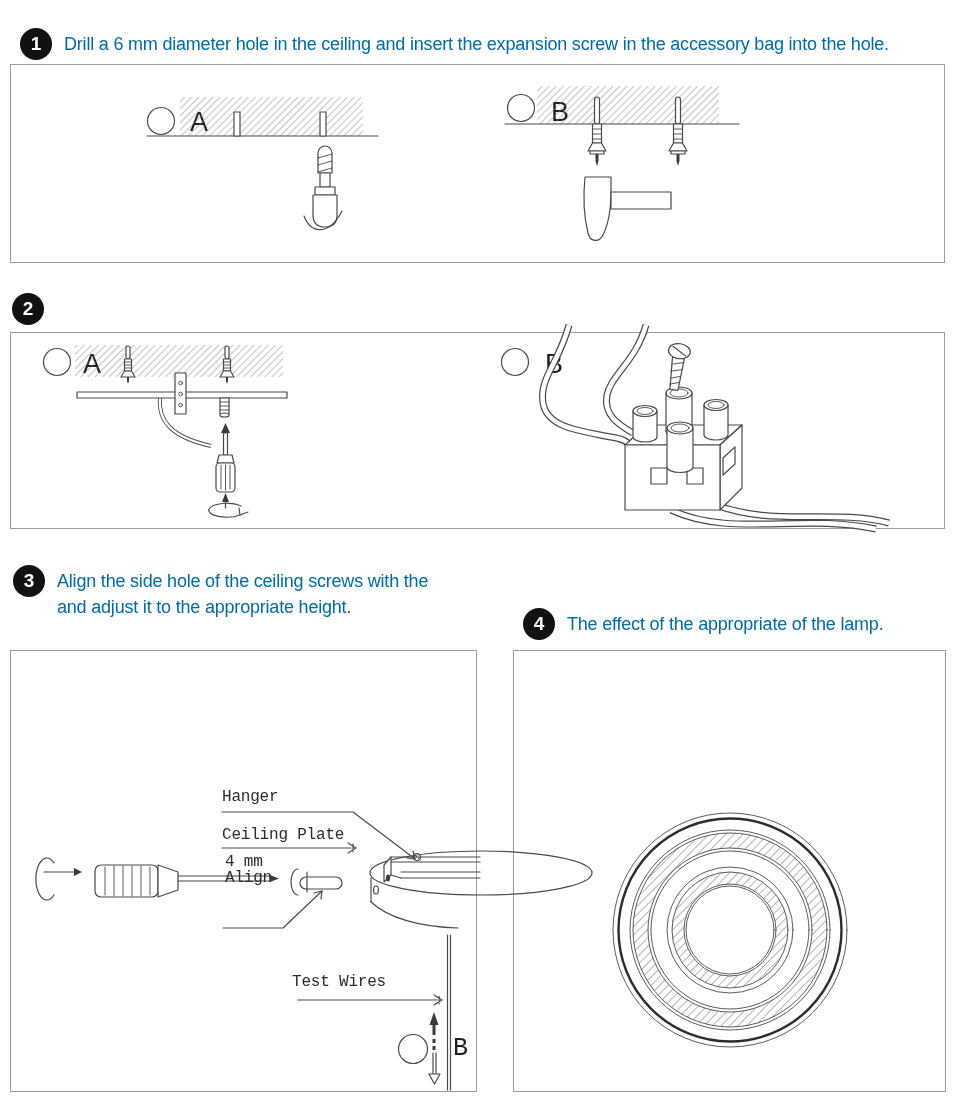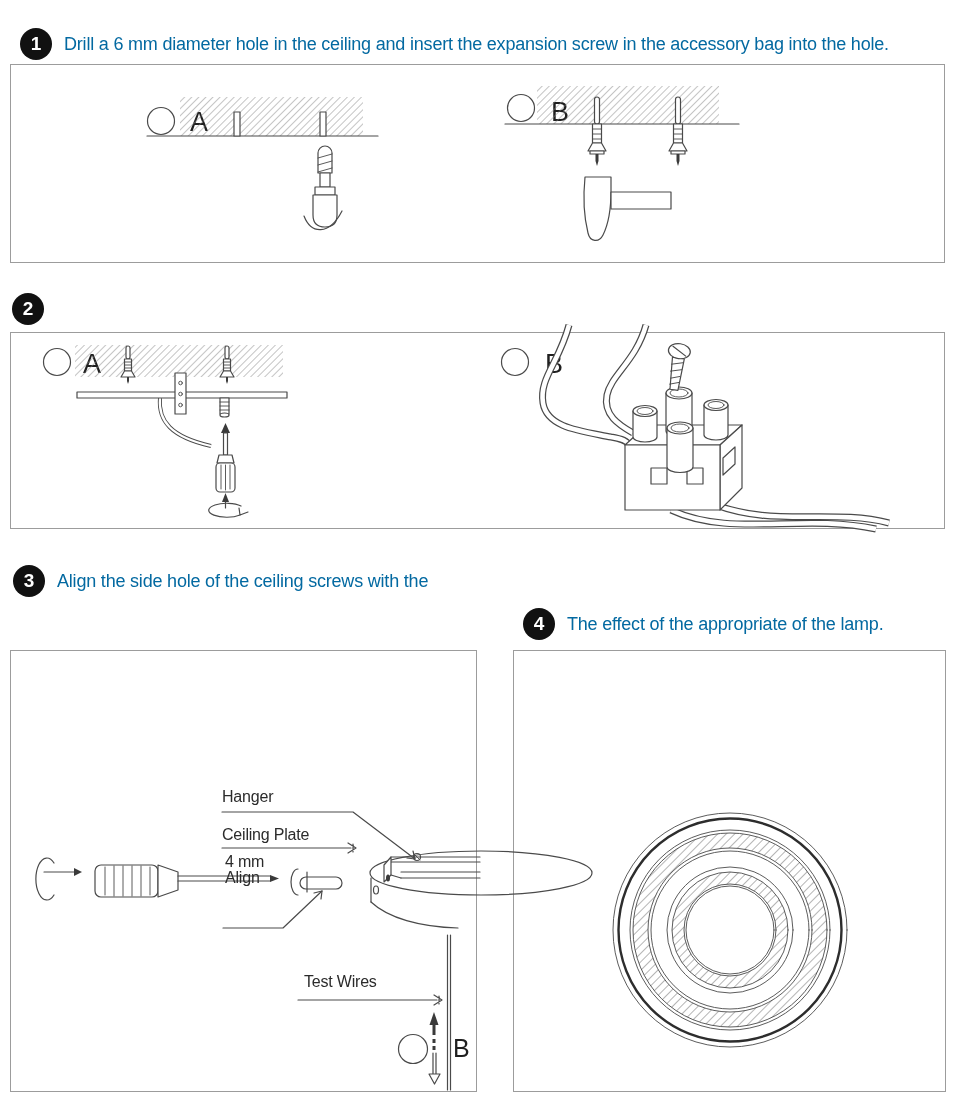--- a/index.html
+++ b/index.html
@@ -12,21 +12,21 @@
   .step-text{font-size:18px;color:#0369a1;line-height:25.5px;padding-top:4px;
              letter-spacing:-0.2px;}
   .panel{position:absolute;border:1.5px solid #9c9c9c;background:#fff;}
   svg{display:block;overflow:visible;}
   .ln{stroke:#4a4a4a;fill:none;stroke-width:1.2;stroke-linecap:round;stroke-linejoin:round;}
   .thin{stroke-width:0.9;}
   .thick{stroke:#2d2d2d;stroke-width:2.4;}
   .fw{fill:#ffffff;}
   .fd{fill:#3a3a3a;stroke:none;}
   .marker-letter{font-size:27px;fill:#1f1f1f;font-family:"Liberation Sans",sans-serif;}
-  .anno{position:absolute;font-size:16px;color:#2b2b2b;letter-spacing:-0.2px;}
+  .anno{position:absolute;font-size:16px;color:#2b2b2b;letter-spacing:-0.2px;font-family:Liberation Mono, monospace;}
   .anno.big{font-size:25px;color:#1f1f1f;}
   .overlay{position:absolute;pointer-events:none;}
 </style>
 </head>
 <body>
 
 <div class="page">
 
   <div class="step" style="left:20px;top:28px;width:930px;">
     <div class="badge">
@@ -215,20 +215,21 @@
       </g>
     </svg>
   </div>
 
   <div class="step" style="left:13px;top:565px;width:480px;">
     <div class="badge">
         <span>3</span>
       </div>
     <div class="step-text">
       <div>Align the side hole of the ceiling screws with the</div>
+      <div>and adjust it to the appropriate height.</div>
     </div>
   </div>
 
   <div class="step" style="left:523px;top:608px;width:430px;">
     <div class="badge">
         <span>4</span>
       </div>
     <div class="step-text">The effect of the appropriate of the lamp.</div>
   </div>
 
@@ -330,16 +331,16 @@
       <circle class="ln thin" cx="720" cy="280" r="44"></circle>
     </g>
   </svg>
 
   <div class="anno" style="left:222px;top:788px;">Hanger</div>
   <div class="anno" style="left:222px;top:826px;text-align:center;">Ceiling Plate</div>
   <div class="anno" style="left:225px;top:854px;line-height:16px;">
     <div>4 mm</div>
     <div>Align</div>
   </div>
-  <div class="anno" style="left:304px;top:973px;">Test Wires</div>
+  <div class="anno" style="left:292px;top:973px;">Test Wires</div>
   <div class="anno big" style="left:453px;top:1034px;">B</div>
 
 </div>
 
 </body></html>

